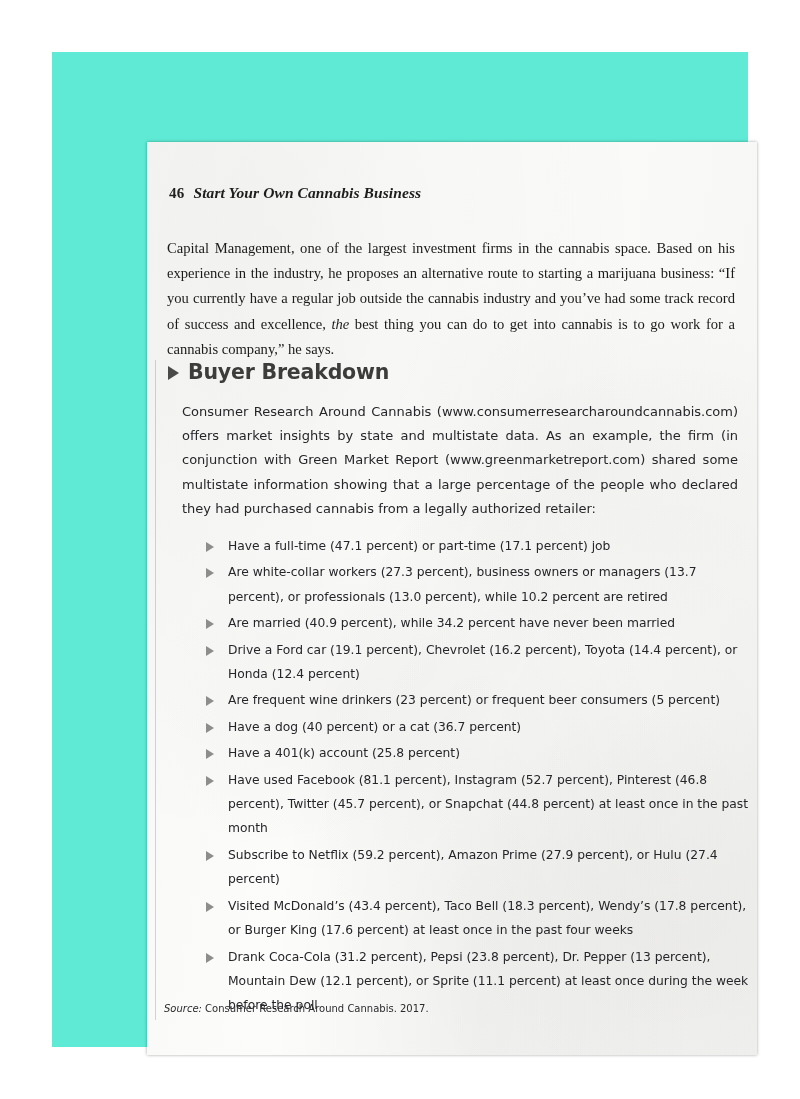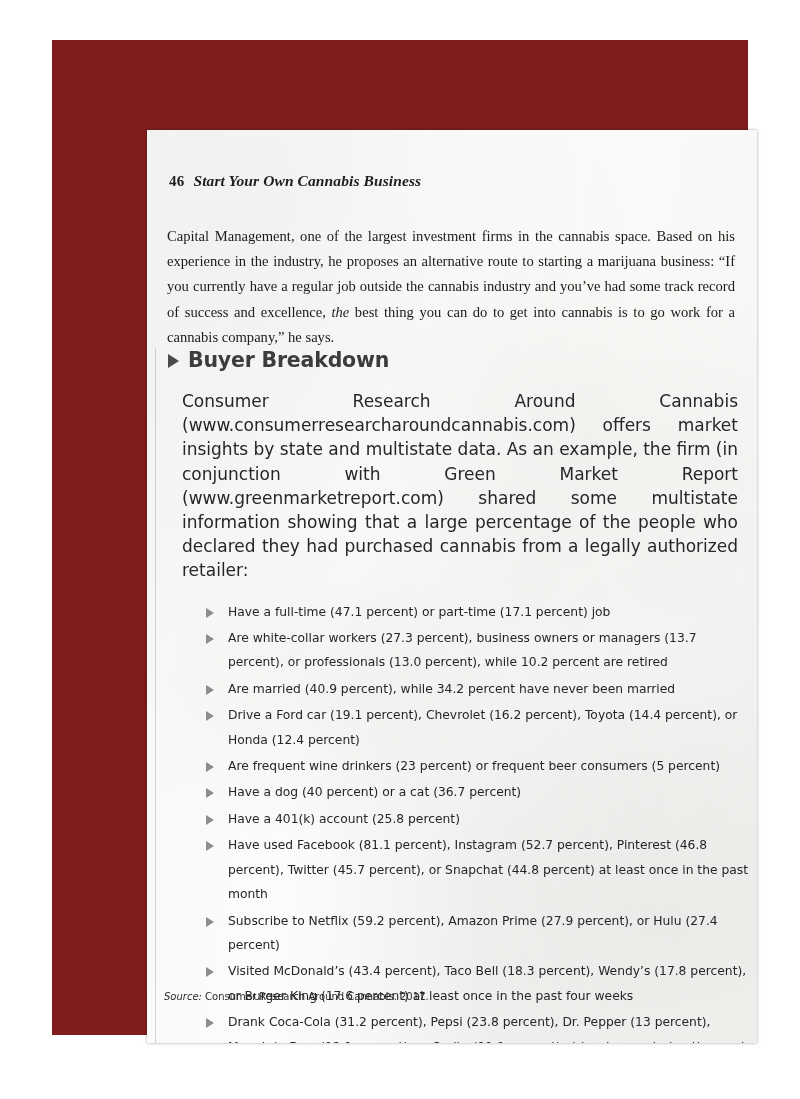--- a/index.html
+++ b/index.html
@@ -12,24 +12,24 @@
     height: 1099px;
     position: relative;
     overflow: hidden;
     font-family: "Liberation Serif", serif;
   }
 
   
   #photo-frame {
     position: absolute;
     left: 52px;
-    top: 40px;
+    top: 52px;
     width: 696px;
     height: 995px;
-    background: #7f1d1d;
+    background: #5eead4;
   }
 
   
   #page {
     position: absolute;
     left: 95px;
     top: 90px;
     width: 610px;
     height: 913px;
     background: #fbfbfa;
@@ -133,21 +133,21 @@
     font-weight: bold;
     font-size: 20.5px;
     color: #3c3c3a;
     letter-spacing: -0.2px;
   }
 
   #sidebar-intro {
     margin-left: 16px;
     width: 556px;
     font-family: "DejaVu Sans", sans-serif;
-    font-size: 17px;
+    font-size: 13px;
     line-height: 24.2px;
     color: #26262a;
     text-align: justify;
     text-justify: inter-word;
   }
 
   
   #stats-list {
     margin: 9px 16px 0 0;
     padding: 0;

